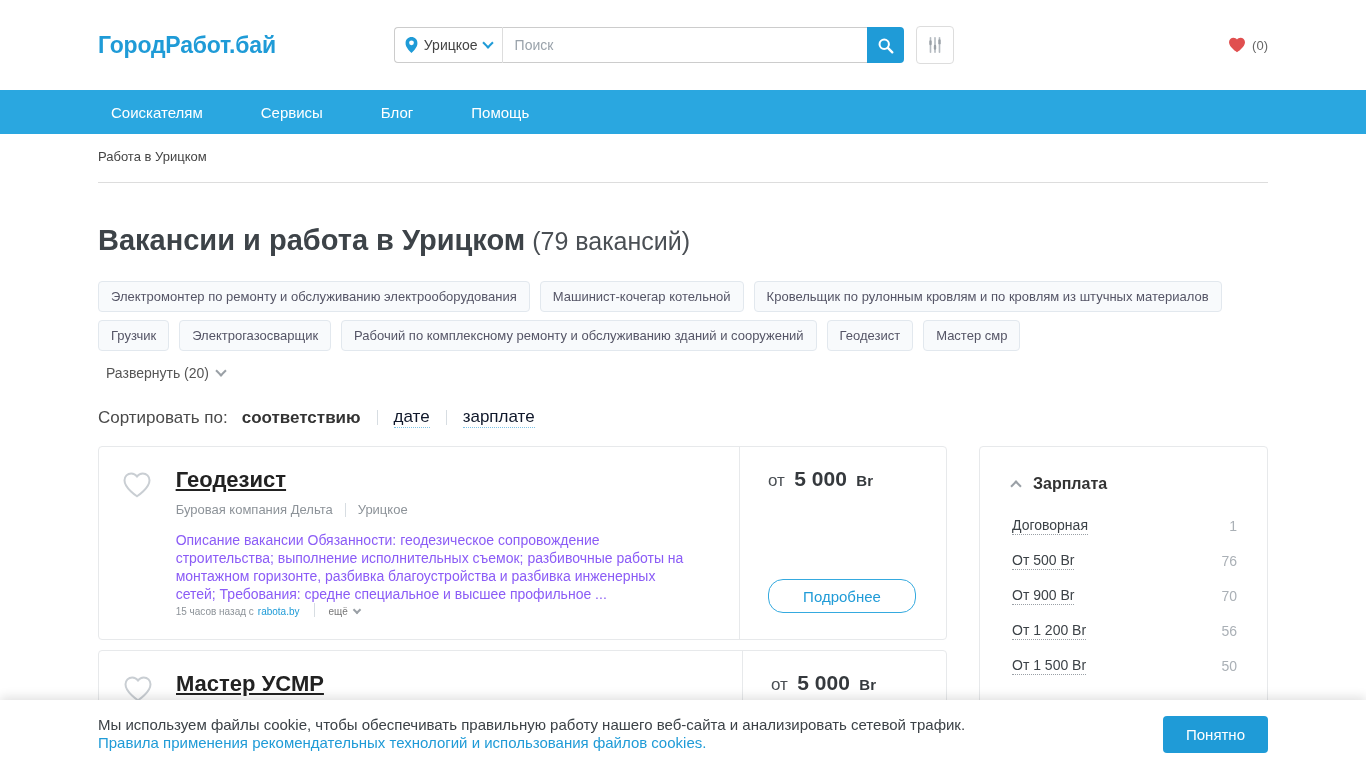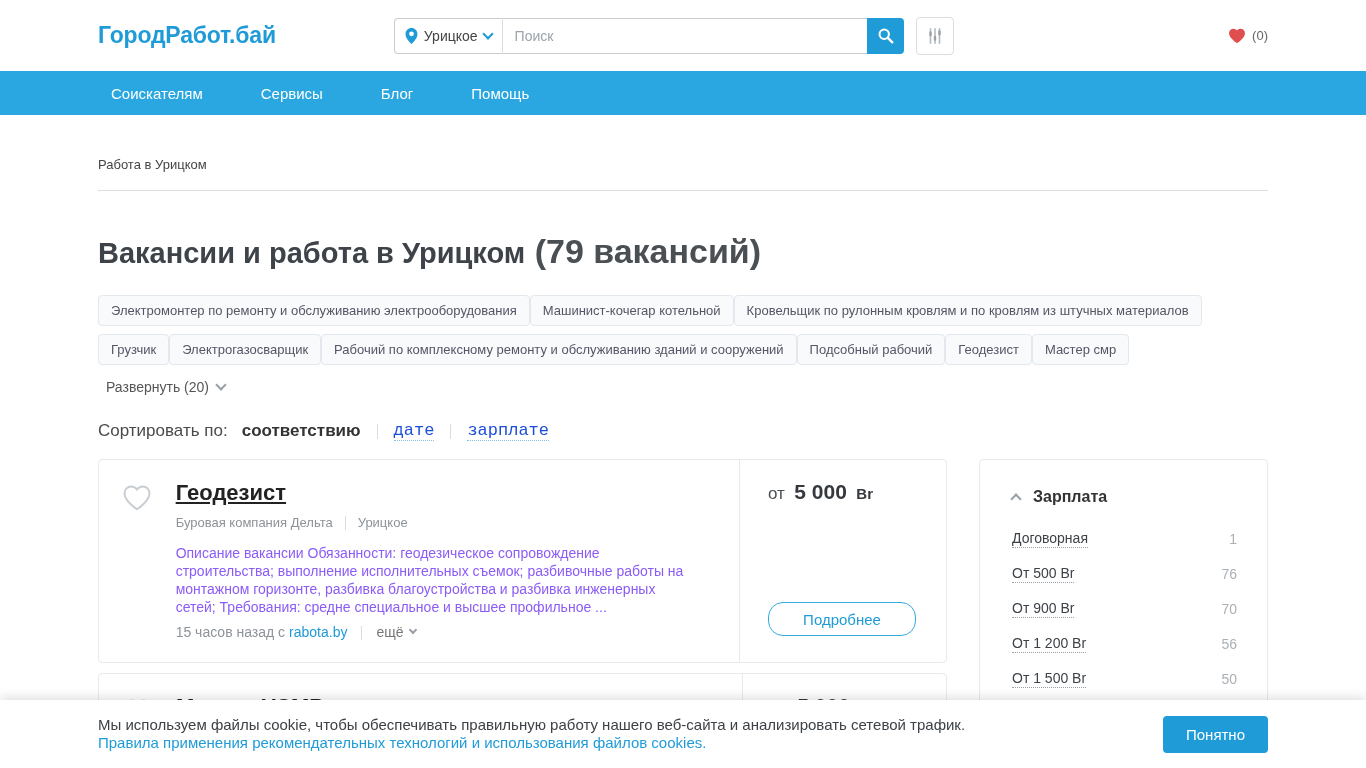--- a/index.html
+++ b/index.html
@@ -1,21 +1,21 @@
 <!DOCTYPE html>
 <html><head>
 <meta charset="utf-8">
 <style>
   * { margin:0; padding:0; box-sizing:border-box; }
   html,body { width:1366px; height:768px; overflow:hidden; background:#fff;
     font-family:"Liberation Sans", sans-serif; color:#444; }
   .wrap { width:1170px; margin:0 auto; }
 
   
-  .header { height:71px; display:flex; align-items:center; }
+  .header { height:90px; display:flex; align-items:center; }
   .logo { font-size:23px; font-weight:bold; color:#1f9bd7; letter-spacing:-0.2px; cursor:pointer; }
   .search-group { display:flex; align-items:center; margin-left:118px; }
   .loc-box { height:36px; display:flex; align-items:center; gap:6px; border:1px solid #ccc;
     border-right:1px solid #ddd; border-radius:4px 0 0 4px; padding:0 10px; cursor:pointer; background:#fff; }
   .loc-box .loc-label { font-size:14px; color:#444; }
   .search-input { height:36px; width:364px; border:1px solid #ccc; border-left:none; border-right:none;
     padding:0 12px; font-size:14px; color:#444; outline:none; font-family:"Liberation Sans",sans-serif; }
   .search-input::placeholder { color:#9aa3ab; }
   .search-btn { height:36px; width:37px; background:#1f9bd7; border:none; border-radius:0 4px 4px 0;
     display:flex; align-items:center; justify-content:center; cursor:pointer; }
@@ -25,55 +25,55 @@
   .fav-count { font-size:13px; color:#666; }
 
   
   .nav { background:#2aa7e0; height:44px; }
   .nav-inner { display:flex; align-items:center; height:44px; }
   .nav-item { color:#fff; font-size:15px; padding:0 14px; height:44px; display:flex; align-items:center; cursor:pointer; }
   .nav-item:first-child { padding-left:13px; }
   .nav-item + .nav-item { margin-left:30px; }
 
   
-  .breadcrumb-row { padding:40px 0 17px 0; border-bottom:1px solid #ddd; }
+  .breadcrumb-row { padding:13px 0 17px 0; border-bottom:1px solid #ddd; }
   .breadcrumb { font-size:13px; color:#444; }
   h1.page-title { margin-top:41px; font-size:29px; color:#3d4348; font-weight:bold; }
-  h1.page-title .suffix { font-weight:bold; color:#4a4f54; font-size:34px; }
-
-  
-  .tags { margin-top:24px; display:flex; flex-wrap:wrap; gap:8px 0; width:1170px; }
+  h1.page-title .suffix { font-weight:normal; color:#4a4f54; font-size:25px; }
+
+  
+  .tags { margin-top:24px; display:flex; flex-wrap:wrap; gap:8px 10px; width:1170px; }
   .tag { font-size:13px; color:#556; background:#f8fafc; border:1px solid #e2e8ee;
     border-radius:4px; padding:7px 12px; cursor:pointer; white-space:nowrap; }
   .expand-row { margin:14px 0 0 8px; display:flex; align-items:center; gap:8px; cursor:pointer; }
   .expand-row .lbl { font-size:14px; color:#555; }
 
   
   .sort-row { margin-top:26px; display:flex; align-items:center; font-size:17px; }
   .sort-label { color:#4a4a4a; }
   .sort-active { font-weight:bold; color:#333; margin-left:14px; padding-right:16px; }
-  .sort-link { color:#1d4ed8; border-bottom:1px dotted #7fc3e6; text-decoration:none; cursor:pointer; margin:0 16px;font-family:Liberation Mono, monospace; }
+  .sort-link { color:#0f172a; border-bottom:1px dotted #7fc3e6; text-decoration:none; cursor:pointer; margin:0 16px; }
   .sort-sep { width:1px; height:15px; background:#d7dde2; }
 
   
   .main { display:flex; margin-top:18px; align-items:flex-start; }
   .jobs-col { width:849px; }
   .sidebar { width:289px; margin-left:32px; }
 
   
   .card { background:#fff; border:1px solid #e7e9eb; border-radius:4px; display:flex; }
   .card + .card { margin-top:10px; }
   .card-fav { width:77px; display:flex; justify-content:center; padding-top:24px; }
   .fav-heart { cursor:pointer; height:28px; }
   .card-main { width:566px; padding:20px 0 22px 0; }
   .job-title { font-size:22px; font-weight:bold; color:#222; text-decoration:underline; cursor:pointer; display:inline-block; }
   .job-meta { margin-top:9px; display:flex; align-items:center; font-size:13px; color:#8d9399; }
   .job-meta .msep { width:1px; height:14px; background:#d7dde2; margin:0 12px; }
   .job-desc { margin-top:14px; font-size:14px; line-height:18px; color:#8b5cf6; width:512px; }
-  .job-foot { margin-top:8px; display:flex; align-items:flex-end; font-size:14px; color:#8d9399; }
+  .job-foot { margin-top:0; display:flex; align-items:flex-end; font-size:10px; color:#8d9399; }
   .job-foot a { color:#1f9bd7; text-decoration:none; cursor:pointer; margin-left:4px; }
   .job-foot .msep { width:1px; height:14px; background:#d7dde2; margin:0 14px; }
   .job-more { display:flex; align-items:center; gap:6px; cursor:pointer; color:#777; }
   .card-right { flex:1; border-left:1px solid #e7e9eb; padding:20px 30px 26px 28px;
     display:flex; flex-direction:column; }
   .salary { white-space:nowrap; }
   .salary .pfx { font-size:17px; color:#4a4f54; }
   .salary .val { font-size:21px; font-weight:bold; color:#35393d; margin-left:5px; }
   .salary .cur { font-size:15px; font-weight:bold; color:#35393d; margin-left:5px; }
   .details-btn { margin-top:auto; align-self:flex-end; width:148px; height:34px; background:#fff;
@@ -172,21 +172,20 @@
 
   <h1 class="page-title"><span>Вакансии и работа в Урицком</span><span class="suffix"> (79 вакансий)</span></h1>
 
   <div class="tags">
     <span class="tag">Электромонтер по ремонту и обслуживанию электрооборудования</span>
     <span class="tag">Машинист-кочегар котельной</span>
     <span class="tag">Кровельщик по рулонным кровлям и по кровлям из штучных материалов</span>
     <span class="tag">Грузчик</span>
     <span class="tag">Электрогазосварщик</span>
     <span class="tag">Рабочий по комплексному ремонту и обслуживанию зданий и сооружений</span>
-    <span class="tag">Подсобный рабочий</span>
     <span class="tag">Геодезист</span>
     <span class="tag">Мастер смр</span>
   </div>
   <div class="expand-row">
     <span class="lbl">Развернуть (20)</span>
     <span class="chev down"></span>
   </div>
 
   <div class="sort-row">
     <span class="sort-label">Сортировать по:</span>

